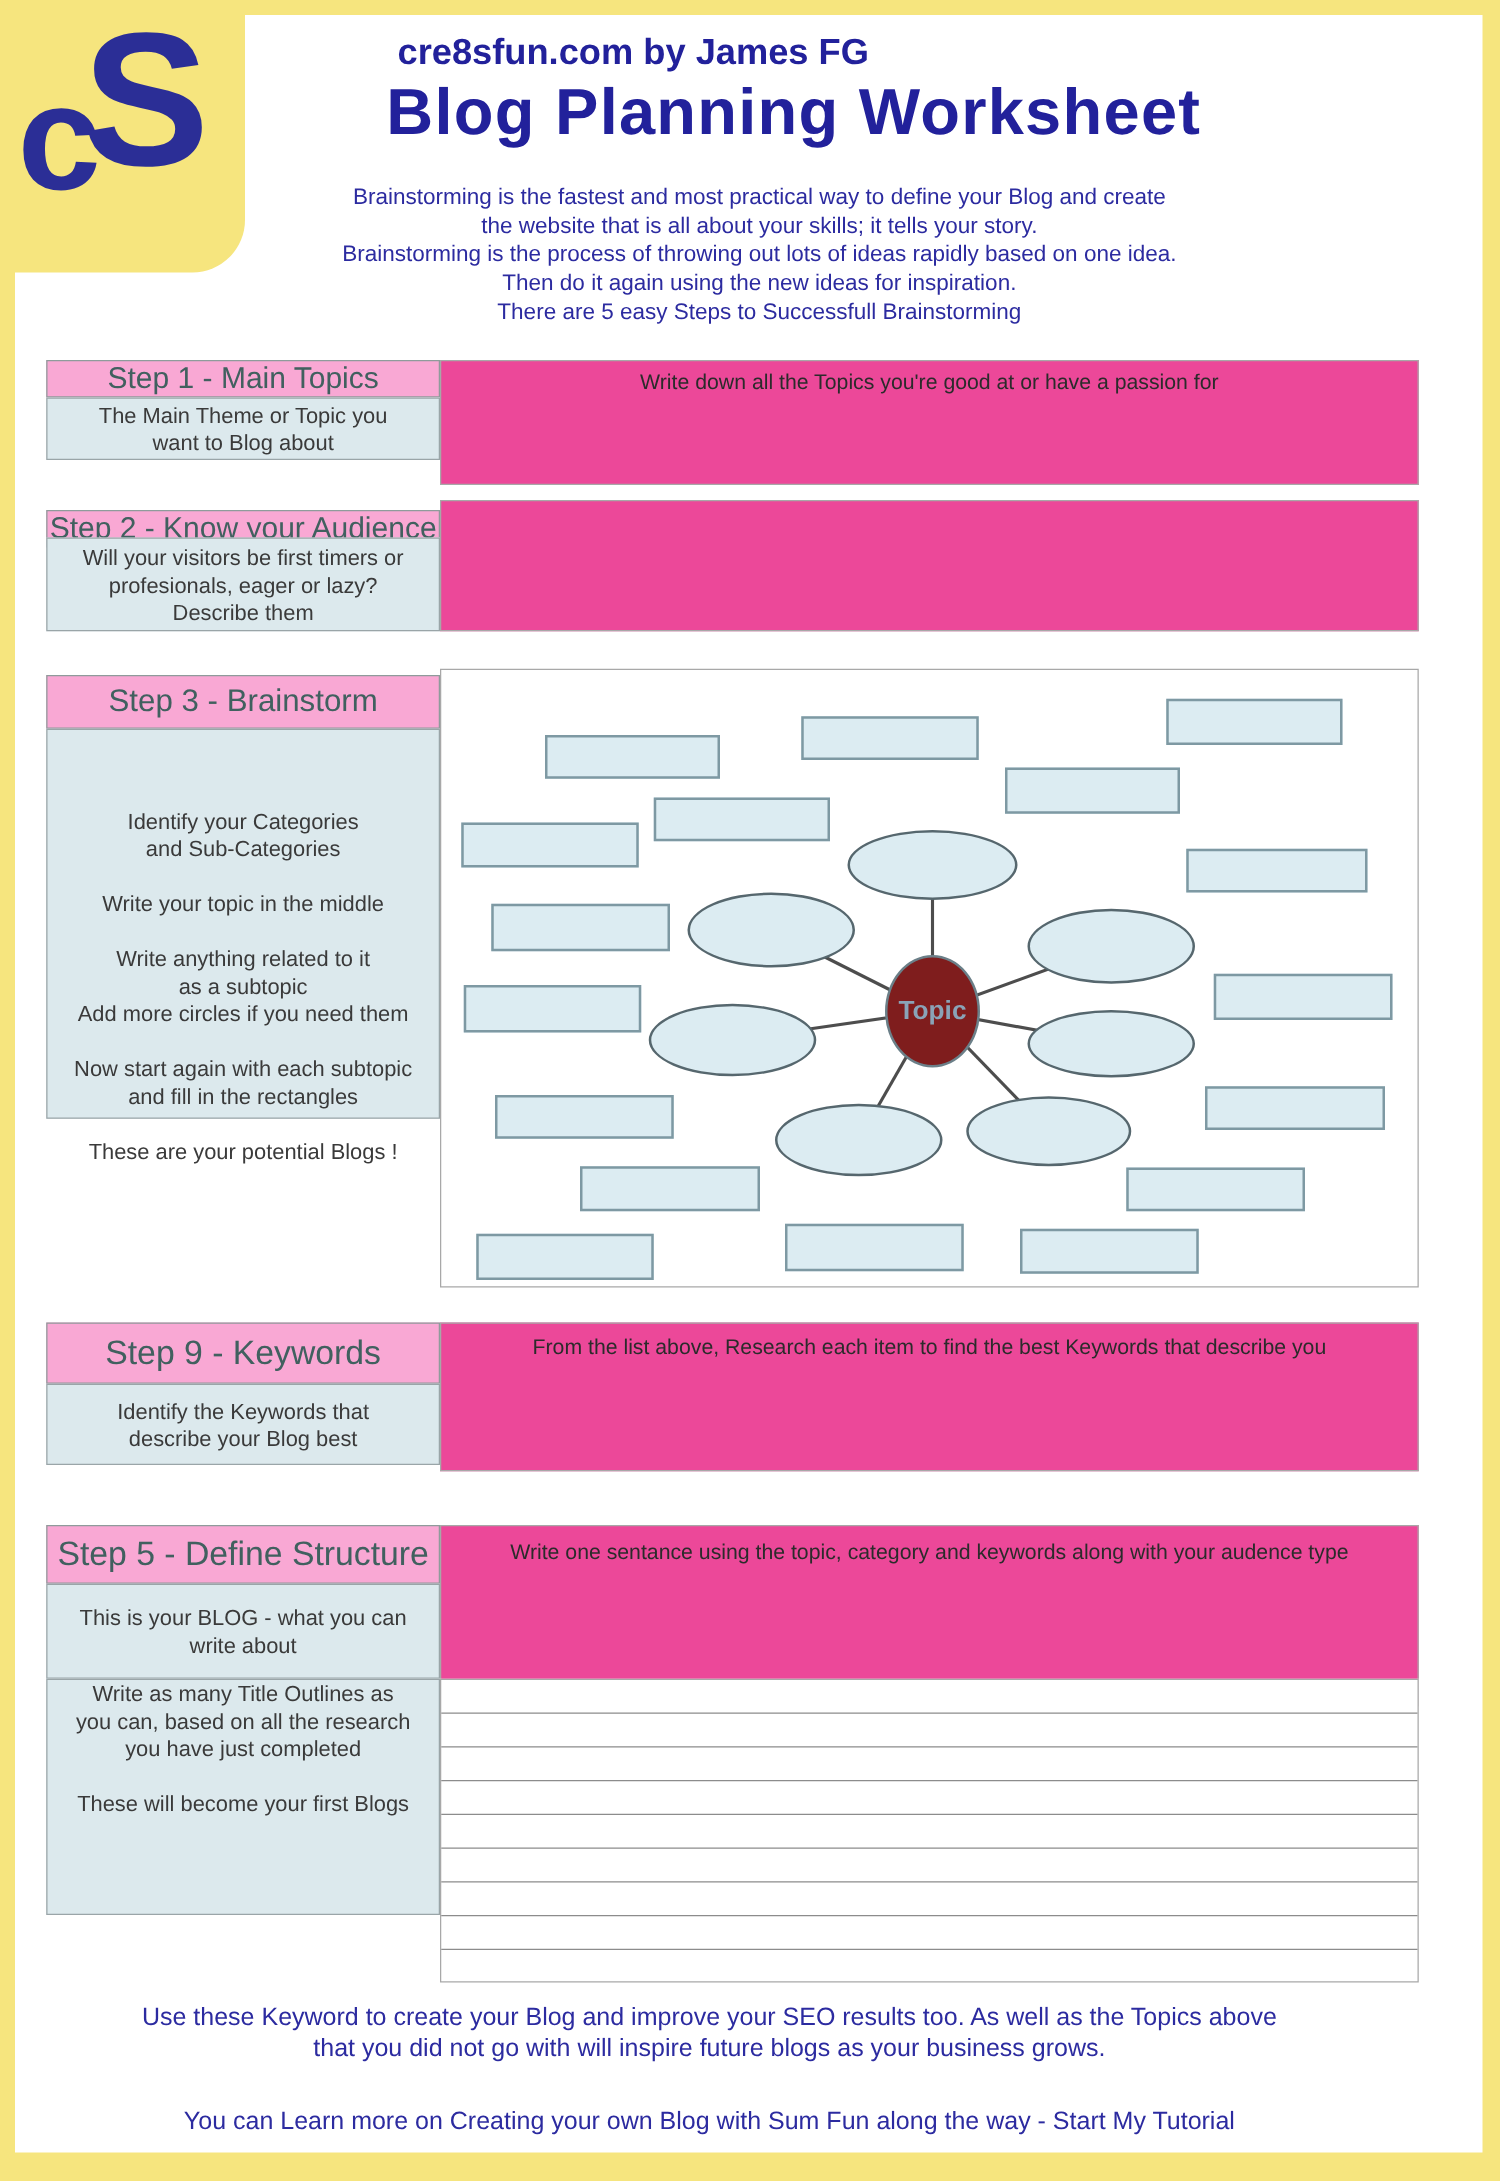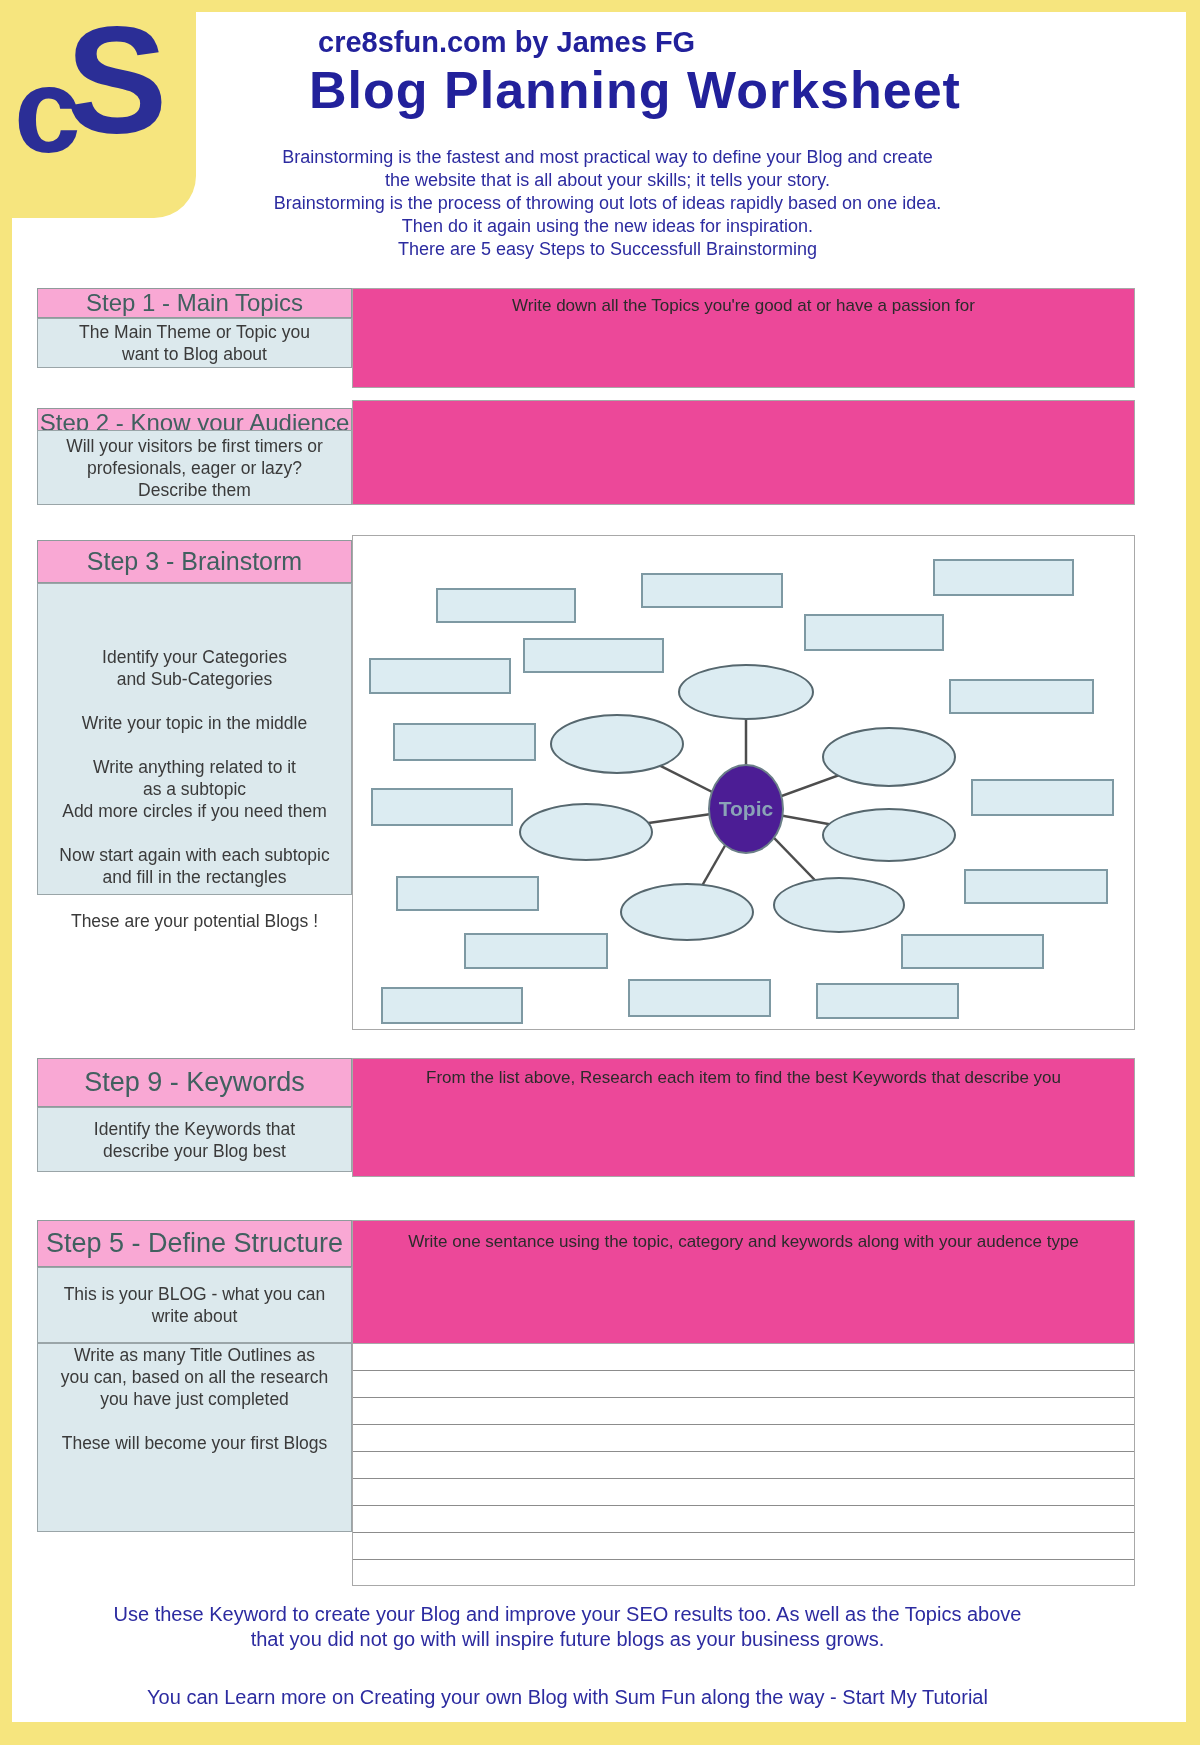--- a/index.html
+++ b/index.html
@@ -12,21 +12,21 @@
   .title{position:absolute;left:160px;top:60px;width:950px;margin:0;text-align:center;font-size:52px;font-weight:bold;color:#22219b;letter-spacing:1px;}
   .intro{position:absolute;left:140px;top:146px;width:935px;text-align:center;font-size:18px;line-height:23px;color:#2c2ba0;white-space:pre-line;}
   .step-header{position:absolute;left:37px;width:315px;background:#f9a8d4;border:1px solid #8f9b9b;box-sizing:border-box;display:flex;align-items:center;justify-content:center;color:#41605f;}
   .step-desc{position:absolute;left:37px;width:315px;background:#dce9ed;border:1px solid #9aa5a8;box-sizing:border-box;display:flex;align-items:center;justify-content:center;text-align:center;color:#3a3a3a;font-size:17.5px;line-height:22px;white-space:pre-line;}
   .right-box{position:absolute;left:352px;width:783px;background:#ec4899;border:1px solid #a8a8a8;box-sizing:border-box;}
   .prompt{width:100%;text-align:center;color:#2b2b2b;font-size:17px;}
   .desc-top{align-items:flex-start;}
   .diagram-box{position:absolute;left:352px;top:535px;width:783px;height:495px;background:#ffffff;border:1px solid #a8a8a8;box-sizing:border-box;}
   .shape-rect{position:absolute;background:#dcecf2;border:2px solid #7e99a3;box-sizing:border-box;}
   .shape-ellipse{position:absolute;background:#dcecf2;border:2px solid #56676e;border-radius:50%;box-sizing:border-box;}
-  .topic-ellipse{position:absolute;left:355px;top:228px;width:76px;height:90px;background:#4c1d95;border:2px solid #6b7f88;border-radius:50%;box-sizing:border-box;display:flex;align-items:center;justify-content:center;color:#8aa3b7;font-size:21px;font-weight:bold;}
+  .topic-ellipse{position:absolute;left:355px;top:228px;width:76px;height:90px;background:#7f1d1d;border:2px solid #6b7f88;border-radius:50%;box-sizing:border-box;display:flex;align-items:center;justify-content:center;color:#8aa3b7;font-size:21px;font-weight:bold;}
   .outline-box{position:absolute;left:352px;top:1343px;width:783px;height:243px;background:#ffffff;border:1px solid #a8a8a8;box-sizing:border-box;}
   .outline-row{width:100%;height:27px;box-sizing:border-box;border-bottom:1px solid #8c8c8c;}
   .outline-row:last-child{border-bottom:none;}
   .footer-note{position:absolute;left:20px;top:1602px;width:1095px;text-align:center;font-size:20px;line-height:25px;color:#2c2ba0;white-space:pre-line;}
   .footer-tutorial{position:absolute;left:20px;top:1686px;width:1095px;text-align:center;font-size:20px;color:#2c2ba0;}
   .spokes-svg{position:absolute;left:0;top:0;}
 </style>
 </head>
 <body>
 

